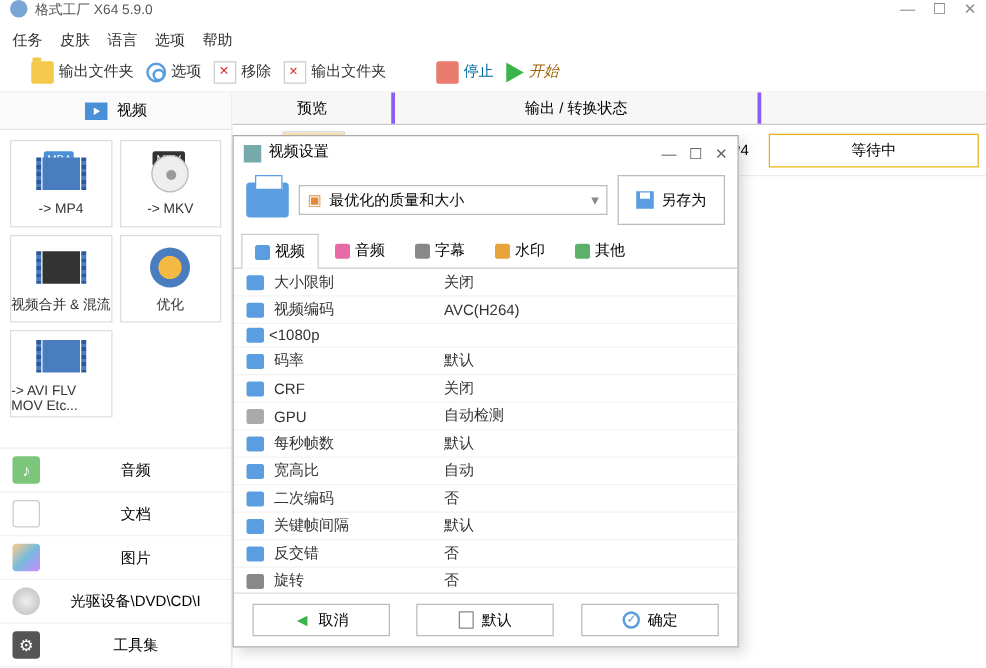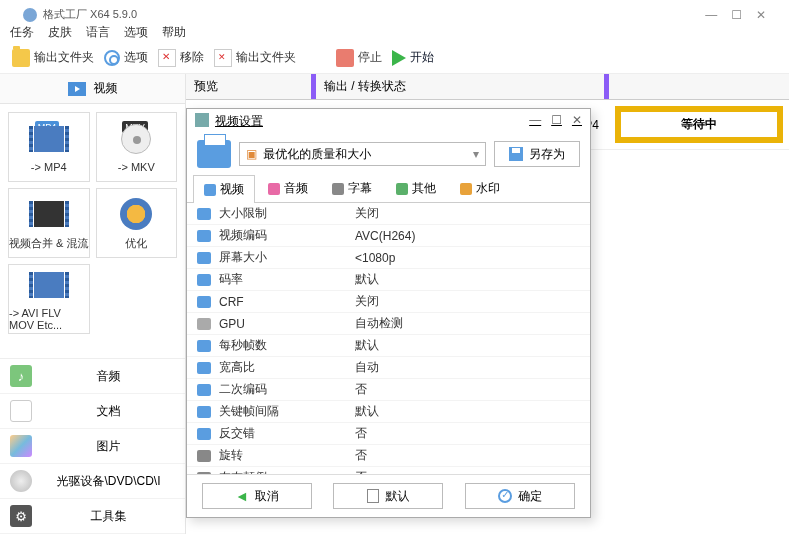--- a/index.html
+++ b/index.html
@@ -1,43 +1,43 @@
 <!DOCTYPE html>
 <html><head>
 <meta charset="utf-8">
 <style>
 * { box-sizing: border-box; margin: 0; padding: 0; font-family: "Microsoft YaHei", sans-serif; font-size: 12px; }
 body { background: #fff; width: 789px; height: 534px; overflow: hidden; position: relative; }
 
 
-.titlebar { height: 22px; display: flex; align-items: flex-end; padding: 0 23px; color: #333; }
+.titlebar { height: 22px; display: flex; align-items: flex-start; padding: 0 8px; color: #333; }
 .titlebar .app-icon { width: 14px; height: 14px; background: #7aa6d6; border-radius: 50%; margin-right: 6px; }
 .titlebar .title { flex: 1; font-size: 11px; color: #555; }
 .titlebar .win-btns { display: flex; gap: 14px; color: #888; }
 .titlebar .win-btns span { cursor: pointer; }
 
 
 .menubar { height: 20px; display: flex; gap: 14px; padding: 0 10px; color: #333; align-items: center; }
 .menubar span { cursor: pointer; }
 
 
-.toolbar { height: 32px; display: flex; align-items: center; padding: 0 12px; gap: 10px; border-bottom: 1px solid #eee; }
+.toolbar { height: 32px; display: flex; align-items: center; padding: 0 25px; gap: 10px; border-bottom: 1px solid #eee; }
 .tool-item { display: flex; align-items: center; gap: 4px; cursor: pointer; color: #333; }
 .ico { width: 18px; height: 18px; display: inline-flex; align-items: center; justify-content: center; }
 .ico-folder { background: #f4c84a; border-radius: 2px; position: relative; }
 .ico-folder::before { content:""; position:absolute; top:-3px; left:1px; width:7px; height:3px; background:#f4c84a; border-radius:1px 1px 0 0;}
 .ico-opt { border: 2px solid #5a9de0; border-radius: 50%; width:16px; height:16px; position:relative;}
 .ico-opt::after{content:"";position:absolute;border:2px solid #5a9de0;border-radius:50%;width:6px;height:6px;top:3px;left:3px;}
 .ico-remove { background:#fff; border:1px solid #ccc; position:relative; }
 .ico-remove::after{content:"✕";color:#d33;font-size:10px;position:absolute;top:1px;left:3px;}
 .ico-clear { background:#fff; border:1px solid #ccc; position:relative;}
 .ico-clear::after{content:"✕";color:#d33;font-size:9px;position:absolute;top:2px;left:3px;}
 .ico-stop { background:#e97c6f; border-radius:2px; }
 .ico-play { width:0;height:0;border-left:14px solid #3bb54a;border-top:8px solid transparent;border-bottom:8px solid transparent;}
-.start-label{color:#0f172a;}
+.start-label{color:#a16207;font-style:italic;}
 
 
 .main { display:flex; height: calc(534px - 74px); }
 .left { width: 186px; border-right:1px solid #e5e5e5; display:flex; flex-direction:column;}
 .left-head { height:30px; display:flex; align-items:center; justify-content:center; background:#fafafa; border-bottom:1px solid #e5e5e5;}
 .left-head-icon{width:18px;height:14px;background:#4a90d9;margin-right:8px;position:relative;}
 .left-head-icon::after{content:"";position:absolute;width:0;height:0;border-left:5px solid #fff;border-top:3px solid transparent;border-bottom:3px solid transparent;top:4px;left:7px;}
 .fmt-grid{display:grid;grid-template-columns:1fr 1fr;gap:6px;padding:8px;}
 .fmt-tile{border:1px solid #ddd;height:70px;display:flex;flex-direction:column;align-items:center;justify-content:center;gap:4px;cursor:pointer;}
 .fmt-tile .tile-img{width:40px;height:36px;display:flex;align-items:center;justify-content:center;position:relative;}
@@ -59,44 +59,44 @@
 .cat-ico{width:22px;height:22px;border-radius:3px;display:flex;align-items:center;justify-content:center;color:#fff;font-size:13px;}
 .ci-audio{background:#7cc67c;}
 .ci-image{background:linear-gradient(135deg,#fc8,#7bd,#c8f);}
 .ci-doc{background:#fff;border:1px solid #ccc;}
 .ci-disc{background:radial-gradient(#eee,#bbb);border-radius:50%;}
 .ci-tool{background:#555;}
 
 
 .right{flex:1;display:flex;flex-direction:column;}
 .grid-head{display:grid;grid-template-columns:130px 1fr 180px;border-bottom:1px solid #ccc;background:#f7f7f7;}
-.grid-head div{padding:4px 8px;border-right:5px solid #8b5cf6;}
+.grid-head div{padding:4px 8px;border-right:3px solid #8b5cf6;text-align:center;}
 .src-row{display:grid;grid-template-columns:130px 1fr 180px;align-items:center;border-bottom:1px solid #eee;}
 .src-preview{display:flex;align-items:center;justify-content:center;height:40px;}
 .src-preview .thumb{width:50px;height:30px;background:radial-gradient(ellipse at center,#fce 30%,#fde6b2 70%);border:1px solid #ddd;}
 .src-mid{display:flex;align-items:center;gap:8px;padding:0 10px;}
 .mini-ico{width:18px;height:18px;border:1px solid #bbb;display:flex;align-items:center;justify-content:center;background:#f7f7f7;cursor:pointer;}
 .mini-play{border:1px solid #5ab0e8;}
 .mini-play .tri{width:0;height:0;border-left:7px solid #5ab0e8;border-top:4px solid transparent;border-bottom:4px solid transparent;}
 .src-name{font-weight:bold;}
-.status-cell{text-align:center;border:6px solid #eab308;margin:6px;padding:4px;font-weight:bold;}
+.status-cell{text-align:center;border:1px solid #eab308;margin:6px;padding:4px;}
 
 
 .dialog{position:absolute;left:186px;top:108px;width:405px;height:410px;background:#fff;border:1px solid #aaa;box-shadow:4px 4px 10px rgba(0,0,0,.15);display:flex;flex-direction:column;}
-.dlg-title{display:flex;align-items:flex-start;padding:4px 8px;gap:6px;text-decoration:underline;}
+.dlg-title{display:flex;align-items:flex-end;padding:4px 8px;gap:6px;}
 .dlg-title .dlg-ico{width:14px;height:14px;background:#7aa;}
 .dlg-title .t{flex:1;}
 .dlg-title .wbtns{display:flex;gap:10px;color:#666;}
 .dlg-top{display:flex;align-items:center;gap:8px;padding:6px 10px;}
 .printer{width:34px;height:28px;background:#5a9de0;border-radius:3px;position:relative;}
 .printer::before{content:"";position:absolute;width:20px;height:10px;background:#fff;top:-6px;left:7px;border:1px solid #5a9de0;}
 .dd{flex:1;border:1px solid #bbb;height:24px;display:flex;align-items:center;padding:0 6px;gap:6px;}
 .dd .ricon{color:#e08a3a;}
 .dd .chev{margin-left:auto;color:#888;}
-.saveas{border:1px solid #bbb;height:26px;padding:0 14px;display:flex;align-items:center;gap:6px;cursor:pointer;}
+.saveas{border:1px solid #bbb;height:40px;padding:0 14px;display:flex;align-items:center;gap:6px;cursor:pointer;}
 .saveas .disk{width:14px;height:14px;background:#5a9de0;position:relative;}
 .saveas .disk::after{content:"";position:absolute;width:8px;height:5px;background:#fff;top:1px;left:3px;}
 
 .tabs{display:flex;border-bottom:1px solid #ccc;padding:0 6px;gap:2px;}
 .tab{display:flex;align-items:center;gap:4px;padding:5px 10px;cursor:pointer;border:1px solid transparent;border-bottom:none;}
 .tab.active{border-color:#ccc;background:#fff;position:relative;top:1px;}
 .tab .ti{width:12px;height:12px;border-radius:2px;}
 .ti-v{background:#5a9de0;}.ti-a{background:#e86aa6;}.ti-s{background:#888;}.ti-o{background:#5bb06a;}.ti-w{background:#e8a23a;}
 
 .props{flex:1;overflow-y:auto;}
@@ -152,21 +152,21 @@
     <span class="ico ico-remove"></span>
     <span>移除</span>
   </div>
   <div class="tool-item">
     <span class="ico ico-clear"></span>
     <span>输出文件夹</span>
   </div>
   <div style="flex:0 0 20px"></div>
   <div class="tool-item">
     <span class="ico ico-stop"></span>
-    <span style="color:#404040">停止</span>
+    <span style="color:#0369a1">停止</span>
   </div>
   <div class="tool-item">
     <span class="ico-play"></span>
     <span class="start-label">开始</span>
   </div>
 </div>
 
 <div class="main">
 
   <div class="left">
@@ -285,46 +285,45 @@
       </div>
     <div class="tab">
         <span class="ti ti-a"></span>
         <span>音频</span>
       </div>
     <div class="tab">
         <span class="ti ti-s"></span>
         <span>字幕</span>
       </div>
     <div class="tab">
+        <span class="ti ti-w"></span>
+        <span>水印</span>
+      </div>
+    <div class="tab">
         <span class="ti ti-o"></span>
         <span>其他</span>
       </div>
-    <div class="tab">
-        <span class="ti ti-w"></span>
-        <span>水印</span>
-      </div>
   </div>
   <div class="props" id="props">
       <div class="prop">
         <div class="pico pc1"></div>
         <div class="pname">大小限制</div>
         <div class="pval">
           <span>关闭</span>
         </div>
       </div>
       <div class="prop">
         <div class="pico pc2"></div>
         <div class="pname">视频编码</div>
         <div class="pval">
           <span>AVC(H264)</span>
         </div>
       </div>
       <div class="prop">
         <div class="pico pc3"></div>
-        <div class="pname">屏幕大小</div>
         <div class="pval">
           <span>&lt;1080p</span>
         </div>
       </div>
       <div class="prop">
         <div class="pico pc4"></div>
         <div class="pname">码率</div>
         <div class="pval">
           <span>默认</span>
         </div>

